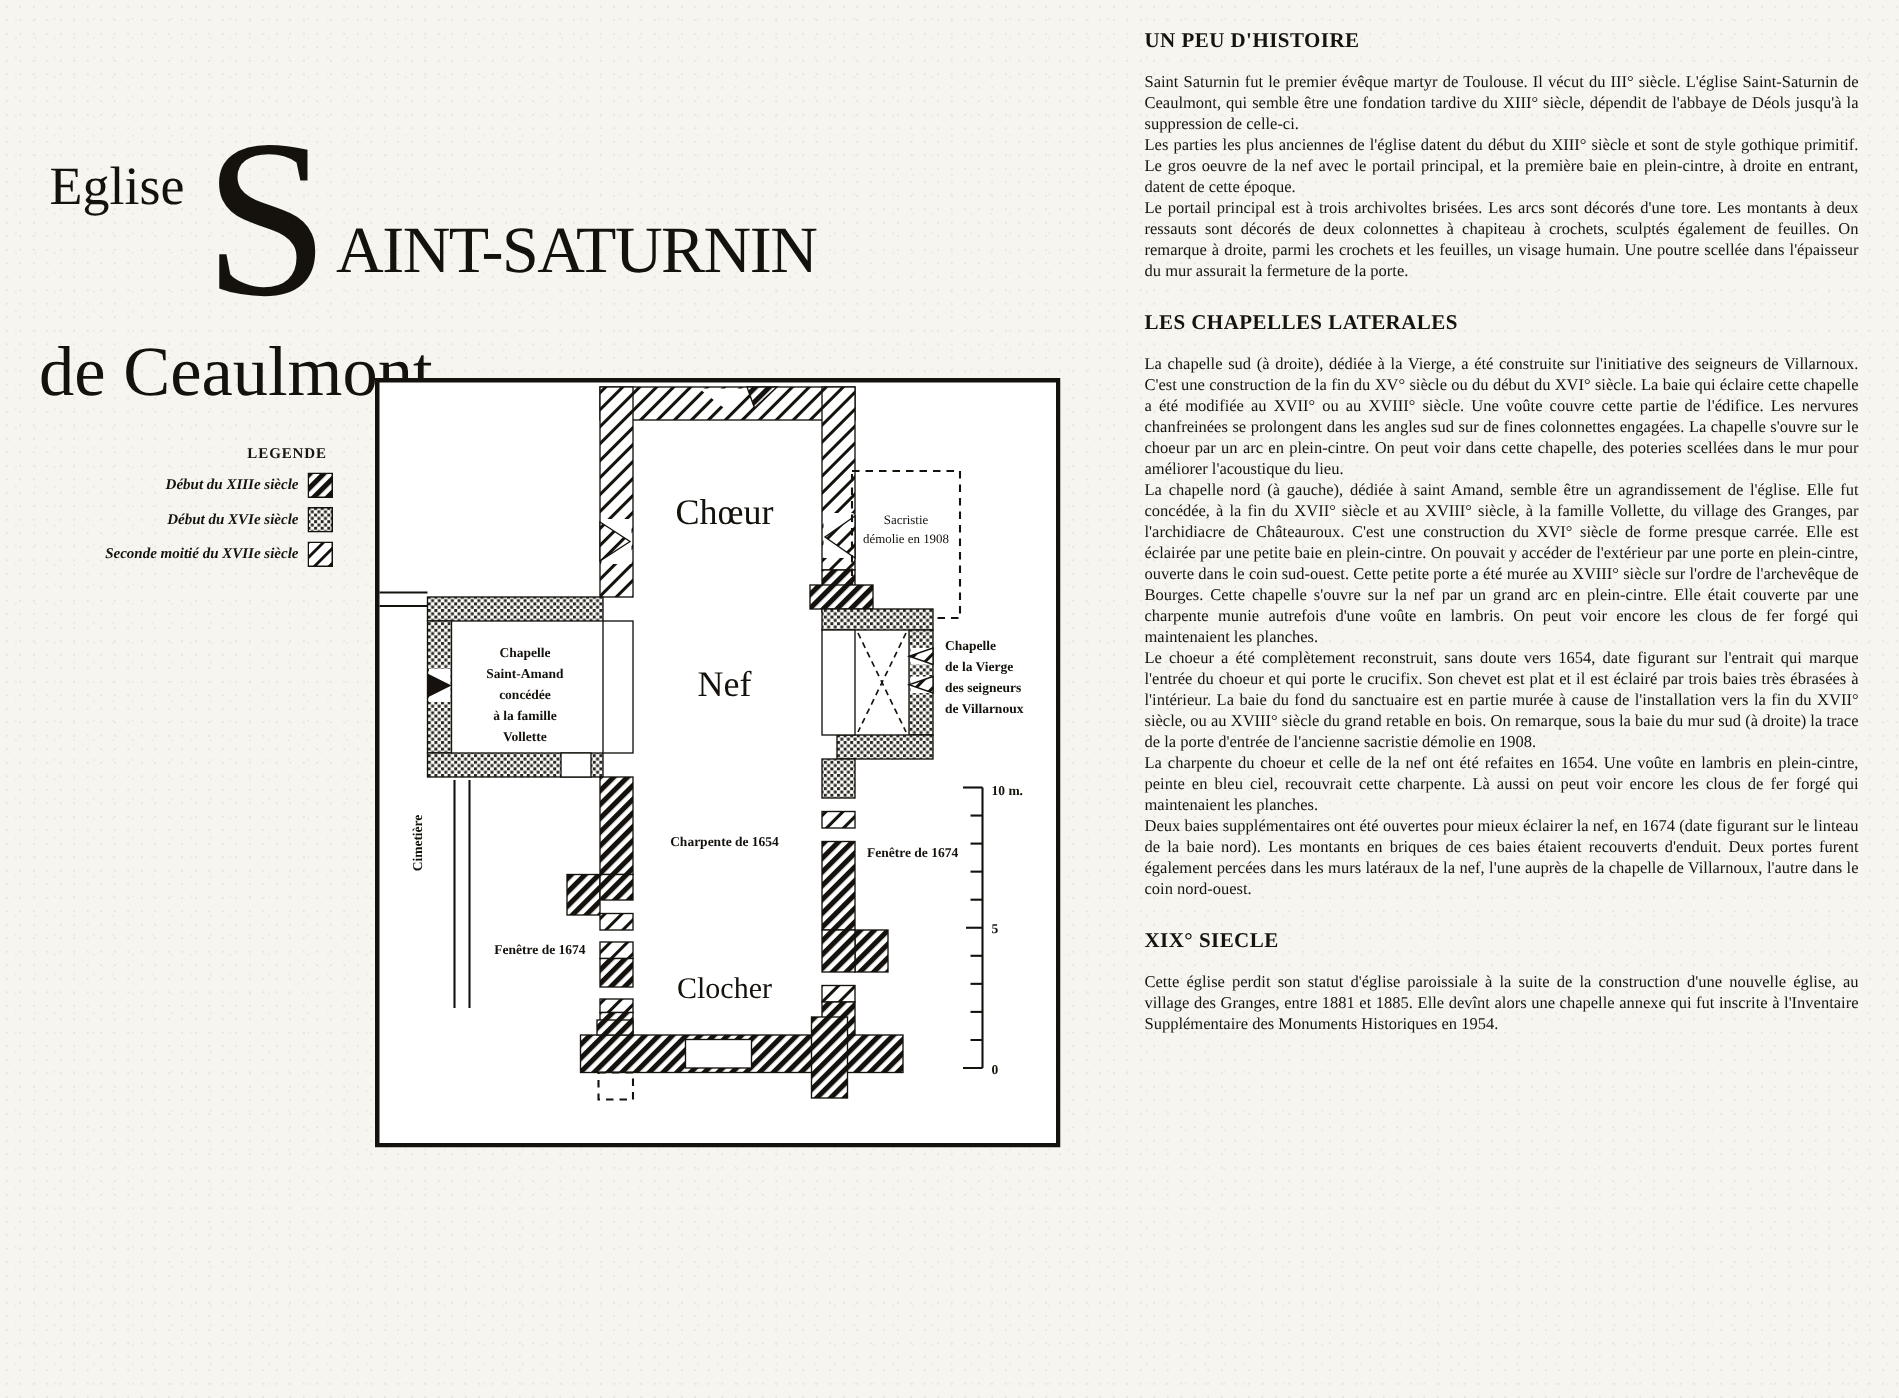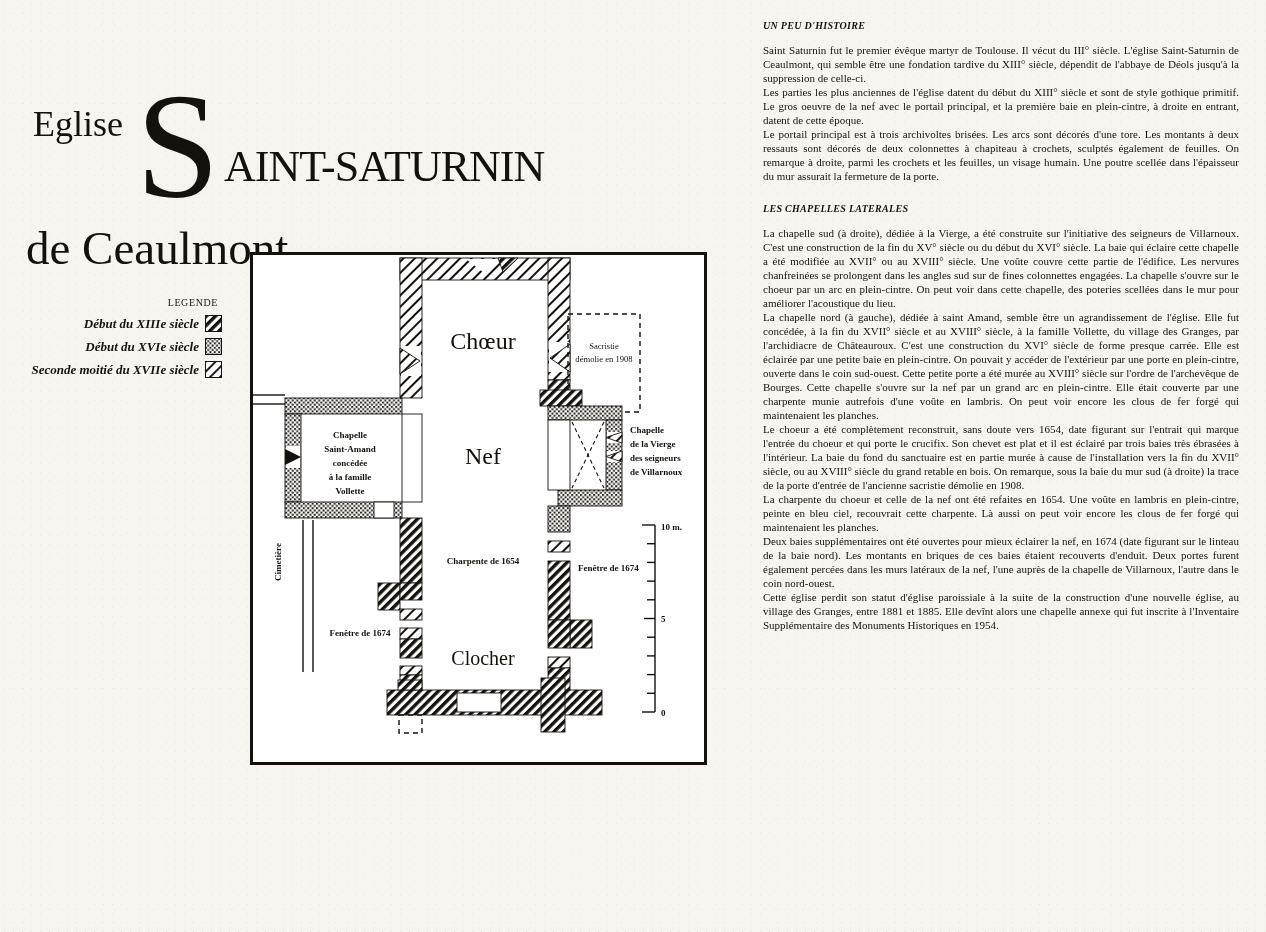--- a/index.html
+++ b/index.html
@@ -15,39 +15,39 @@
     font-family:"Liberation Serif","DejaVu Serif",serif;
   }
   
   .t-piece{position:absolute; line-height:1; white-space:nowrap; color:#15110c;}
   .t-eglise{left:33px; top:106px; font-size:36px;}
   .t-initial{left:136px; top:71px; font-size:150px;}
   .t-rest{left:224px; top:145px; font-size:44px; letter-spacing:-1px;}
   .t-sub{left:26px; top:225px; font-size:47px;}
   
   .legend{position:absolute; left:98px; top:297px; width:124px;}
-  .legend-title{font-size:10px; font-weight:400; letter-spacing:0.6px; text-align:right; padding-right:4px; margin-bottom:7px;}
+  .legend-title{font-size:10px; font-weight:700; letter-spacing:0.6px; text-align:right; padding-right:4px; margin-bottom:7px;}
   .legend-row{display:flex; align-items:center; justify-content:flex-end; gap:6px; margin-bottom:6px;}
-  .legend-label{font-size:13px; font-style:italic; font-weight:700; text-align:right; white-space:nowrap;}
+  .legend-label{font-size:10px; font-style:italic; font-weight:700; text-align:right; white-space:nowrap;}
   .legend-swatch{flex:0 0 auto; display:block;}
   
   .plan{position:absolute; left:250px; top:252px;}
   .plan .w{stroke:#15120e; stroke-width:0.9;}
   .plan .wh{fill:#ffffff; stroke:#15120e; stroke-width:0.9;}
   .plan text{fill:#15110c; font-family:"Liberation Serif","DejaVu Serif",serif;}
   .plan .big{font-size:24px;}
   .plan .mid{font-size:20px;}
   .plan .sm{font-size:9px; font-weight:700;}
   .plan .xs{font-size:8.6px;}
   .plan .ln{stroke:#15120e; stroke-width:1.4; fill:none;}
   .plan .dash{fill:none; stroke:#15120e; stroke-width:1.4; stroke-dasharray:5 4;}
   .plan .xdash{stroke:#15120e; stroke-width:1.1; stroke-dasharray:4 3; fill:none;}
   
   .col-right{position:absolute; left:763px; top:20px; width:476px;}
-  .sec h2{font-size:10px; font-weight:700; letter-spacing:0.3px; margin:20px 0 12px 0;font-style:italic;}
+  .sec h2{font-size:14px; font-weight:700; letter-spacing:0.3px; margin:20px 0 12px 0;}
   .sec:first-child h2{margin-top:0;}
   .sec p{font-size:11px; line-height:14px; text-align:justify; margin:0;}
 </style>
 </head>
 <body>
 
 <div class="page">
 
   <div class="t-piece t-eglise">Eglise</div>
   <div class="t-piece t-initial">S</div>
@@ -242,17 +242,18 @@
       <h2>LES CHAPELLES LATERALES</h2>
       <p>La chapelle sud (à droite), dédiée à la Vierge, a été construite sur l'initiative des seigneurs de Villarnoux. C'est une construction de la fin du XV° siècle ou du début du XVI° siècle. La baie qui éclaire cette chapelle a été modifiée au XVII° ou au XVIII° siècle. Une voûte couvre cette partie de l'édifice. Les nervures chanfreinées se prolongent dans les angles sud sur de fines colonnettes engagées. La chapelle s'ouvre sur le choeur par un arc en plein-cintre. On peut voir dans cette chapelle, des poteries scellées dans le mur pour améliorer l'acoustique du lieu.</p>
       <p>La chapelle nord (à gauche), dédiée à saint Amand, semble être un agrandissement de l'église. Elle fut concédée, à la fin du XVII° siècle et au XVIII° siècle, à la famille Vollette, du village des Granges, par l'archidiacre de Châteauroux. C'est une construction du XVI° siècle de forme presque carrée. Elle est éclairée par une petite baie en plein-cintre. On pouvait y accéder de l'extérieur par une porte en plein-cintre, ouverte dans le coin sud-ouest. Cette petite porte a été murée au XVIII° siècle sur l'ordre de l'archevêque de Bourges. Cette chapelle s'ouvre sur la nef par un grand arc en plein-cintre. Elle était couverte par une charpente munie autrefois d'une voûte en lambris. On peut voir encore les clous de fer forgé qui maintenaient les planches.</p>
     </section>
     <section class="sec">
       <p>Le choeur a été complètement reconstruit, sans doute vers 1654, date figurant sur l'entrait qui marque l'entrée du choeur et qui porte le crucifix. Son chevet est plat et il est éclairé par trois baies très ébrasées à l'intérieur. La baie du fond du sanctuaire est en partie murée à cause de l'installation vers la fin du XVII° siècle, ou au XVIII° siècle du grand retable en bois. On remarque, sous la baie du mur sud (à droite) la trace de la porte d'entrée de l'ancienne sacristie démolie en 1908.</p>
       <p>La charpente du choeur et celle de la nef ont été refaites en 1654. Une voûte en lambris en plein-cintre, peinte en bleu ciel, recouvrait cette charpente. Là aussi on peut voir encore les clous de fer forgé qui maintenaient les planches.</p>
       <p>Deux baies supplémentaires ont été ouvertes pour mieux éclairer la nef, en 1674 (date figurant sur le linteau de la baie nord). Les montants en briques de ces baies étaient recouverts d'enduit. Deux portes furent également percées dans les murs latéraux de la nef, l'une auprès de la chapelle de Villarnoux, l'autre dans le coin nord-ouest.</p>
     </section>
     <section class="sec">
+      <h2>XIX° SIECLE</h2>
       <p>Cette église perdit son statut d'église paroissiale à la suite de la construction d'une nouvelle église, au village des Granges, entre 1881 et 1885. Elle devînt alors une chapelle annexe qui fut inscrite à l'Inventaire Supplémentaire des Monuments Historiques en 1954.</p>
     </section>
   </div>
 
 </div>
 
 </body></html>

